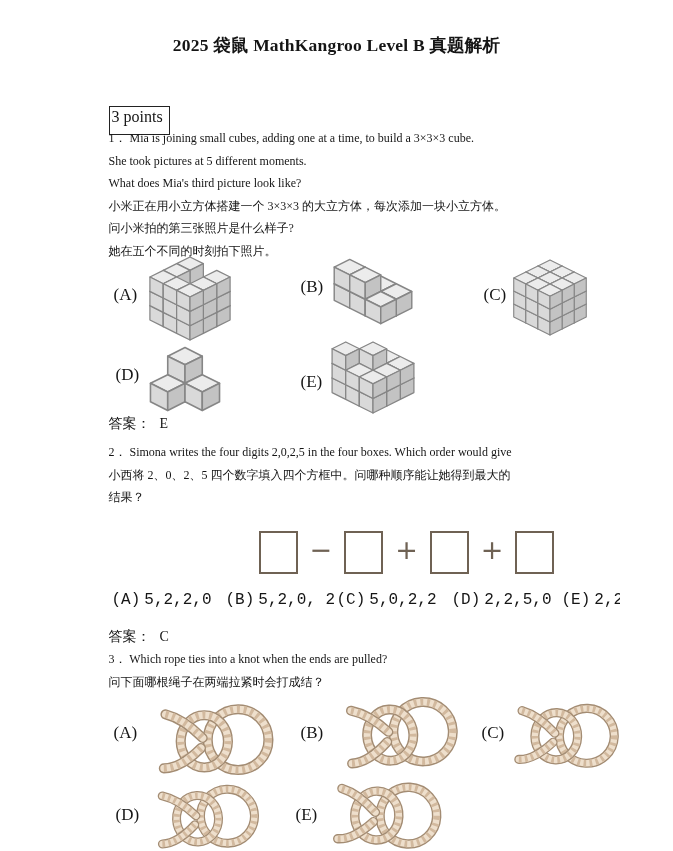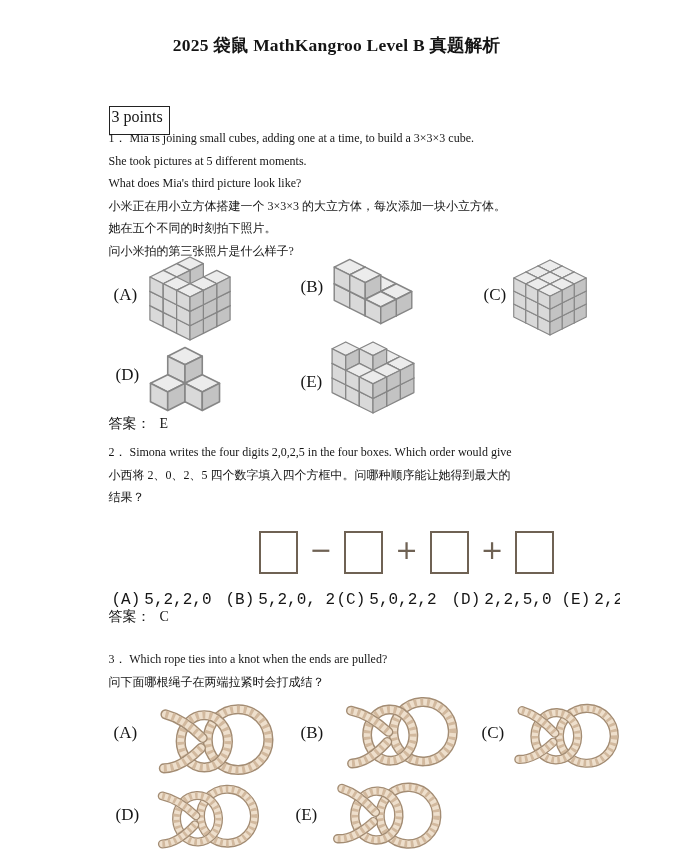--- a/index.html
+++ b/index.html
@@ -47,22 +47,22 @@
 
   <h1 class="title">2025 袋鼠 MathKangroo Level B 真题解析</h1>
 
   <div class="points">3 points</div>
 
   <div class="tblock" style="top:119px">
     <div>1． Mia is joining small cubes, adding one at a time, to build a 3×3×3 cube.</div>
     <div>She took pictures at 5 different moments.</div>
     <div>What does Mia's third picture look like?</div>
     <div>小米正在用小立方体搭建一个 3×3×3 的大立方体，每次添加一块小立方体。</div>
+    <div>问小米拍的第三张照片是什么样子?</div>
     <div>她在五个不同的时刻拍下照片。</div>
-    <div>问小米拍的第三张照片是什么样子?</div>
   </div>
 
   <div>
     <span class="optlabel" style="left:60px;top:277px">(A)</span>
     <svg class="cubefig" style="left:94px;top:247px" viewBox="-44 -47 88 91" width="84" height="87">
         <polygon points="0,-15 14,-8 0,-1 -14,-8" class="cf-top"></polygon>
         <polygon points="-14,7 0,14 0,-1 -14,-8" class="cf-left"></polygon>
         <polygon points="14,7 0,14 0,-1 14,-8" class="cf-right"></polygon>
         <polygon points="0,-30 14,-23 0,-16 -14,-23" class="cf-top"></polygon>
         <polygon points="-14,-8 0,-1 0,-16 -14,-23" class="cf-left"></polygon>
@@ -350,21 +350,21 @@
     </div>
 
   <div>
     <span class="q2opt" style="left:58px"><span>(A)</span><span class="q2val">5,2,2,0</span></span>
     <span class="q2opt" style="left:172px"><span>(B)</span><span class="q2val">5,2,0, 2</span></span>
     <span class="q2opt" style="left:283px"><span>(C)</span><span class="q2val">5,0,2,2</span></span>
     <span class="q2opt" style="left:398px"><span>(D)</span><span class="q2val">2,2,5,0</span></span>
     <span class="q2opt" style="left:508px"><span>(E)</span><span class="q2val">2,2, 0, 4</span></span>
   </div>
 
-  <div class="answer" style="left:55px;top:600px">
+  <div class="answer" style="left:55px;top:620px">
     <span class="ans-zh">答案：</span><span class="ans-letter">C</span>
   </div>
 
   <div class="tblock" style="top:640px">
     <div>3． Which rope ties into a knot when the ends are pulled?</div>
     <div>问下面哪根绳子在两端拉紧时会打成结？</div>
   </div>
 
   <div>
     <span class="optlabel" style="left:60px;top:715px">(A)</span>

